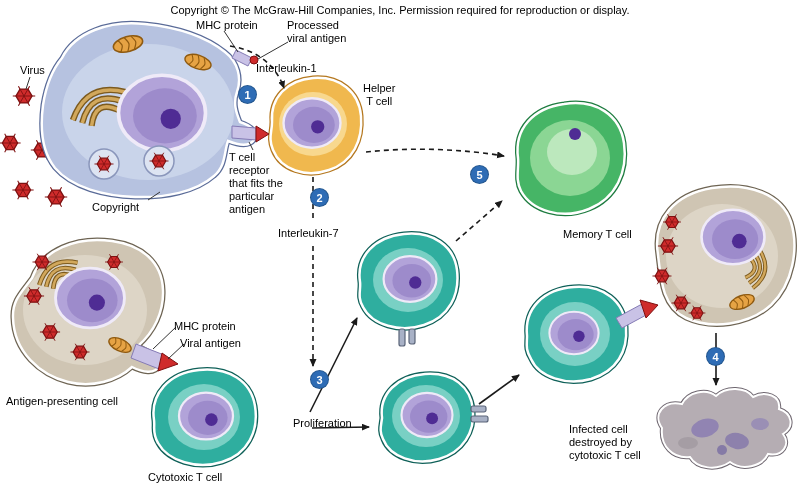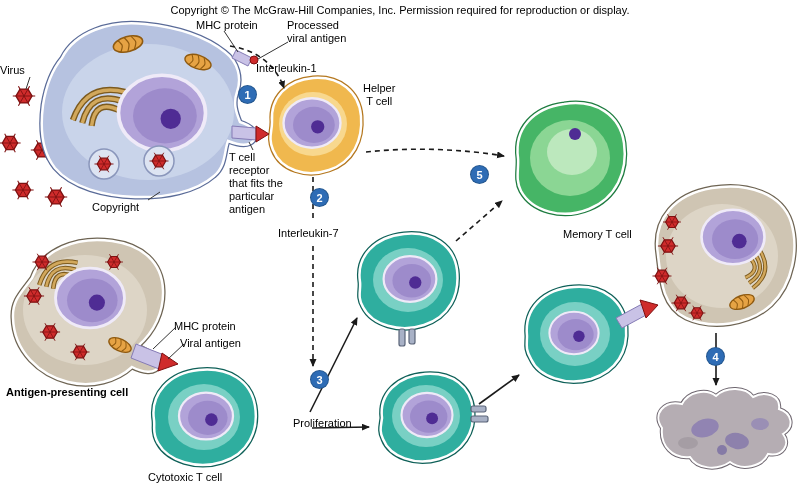--- a/index.html
+++ b/index.html
@@ -201,40 +201,43 @@
       <path d="M288,42 L258,59"></path>
       <path d="M253,150 L249,142"></path>
       <path d="M148,200 L160,192"></path>
       <path d="M176,327 L153,349"></path>
       <path d="M184,344 L168,359"></path>
       <path d="M30,77 L26,89"></path>
     </g>
   </svg>
 
   <div class="lbl copyright">Copyright © The McGraw-Hill Companies, Inc. Permission required for reproduction or display.</div>
-  <div class="lbl" style="left:0; top:64px;">Virus</div>
+  <div class="lbl" style="left:20px; top:64px;">Virus</div>
   <div class="lbl" style="left:196px; top:19px;">MHC protein</div>
   <div class="lbl" style="left:287px; top:19px;">Processed
 viral antigen</div>
   <div class="lbl" style="left:256px; top:62px;">Interleukin-1</div>
   <div class="lbl" style="left:363px; top:82px;text-align:center;">Helper
 T cell</div>
   <div class="lbl" style="left:229px; top:151px;">T cell
 receptor
 that fits the
 particular
 antigen</div>
   <div class="lbl" style="left:92px; top:201px;">Copyright</div>
   <div class="lbl" style="left:278px; top:227px;">Interleukin-7</div>
   <div class="lbl" style="left:563px; top:228px;">Memory T cell</div>
   <div class="lbl" style="left:174px; top:320px;">MHC protein</div>
   <div class="lbl" style="left:180px; top:337px;">Viral antigen</div>
-  <div class="lbl" style="left:6px; top:386px;font-weight:bold;">Antigen-presenting cell</div>
+  <div class="lbl" style="left:6px; top:395px;">Antigen-presenting cell</div>
   <div class="lbl" style="left:148px; top:471px;">Cytotoxic T cell</div>
   <div class="lbl" style="left:253px; top:417px;margin-left:40px;">Proliferation</div>
+  <div class="lbl" style="left:569px; top:423px;">Infected cell
+destroyed by
+cytotoxic T cell</div>
 
   <div class="step" style="left:239px; top:86px;">1</div>
   <div class="step" style="left:311px; top:189px;">2</div>
   <div class="step" style="left:311px; top:371px;">3</div>
   <div class="step" style="left:707px; top:348px;">4</div>
   <div class="step" style="left:471px; top:166px;">5</div>
 
 </div>
 
 </body></html>

